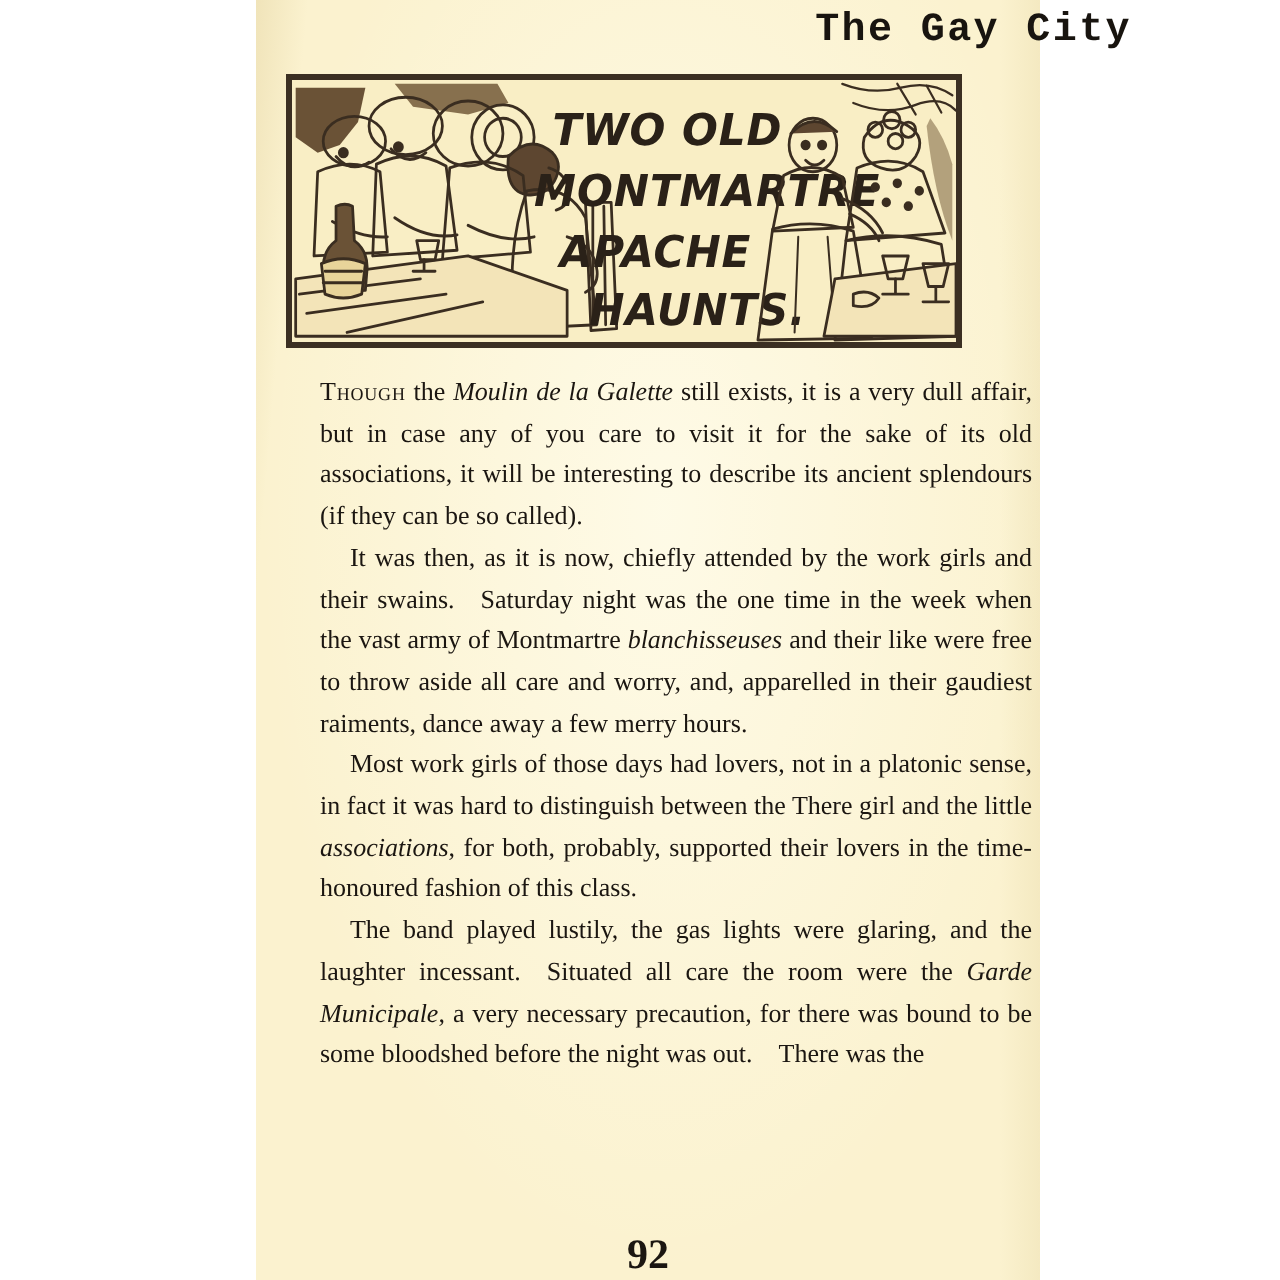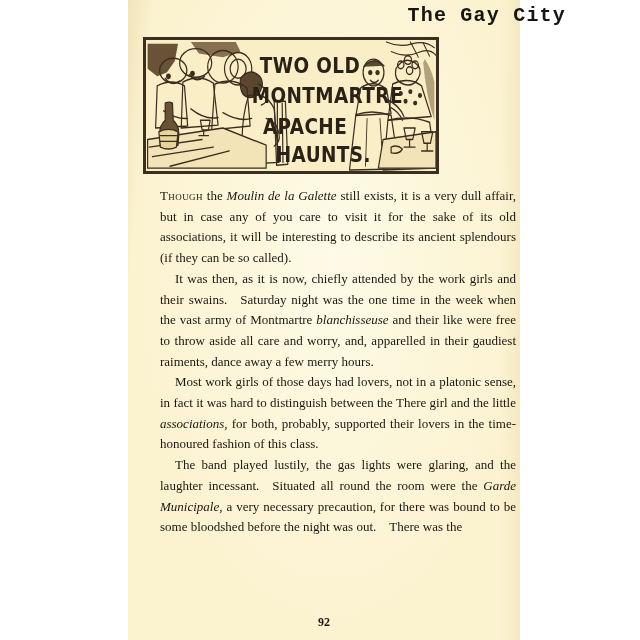--- a/index.html
+++ b/index.html
@@ -46,26 +46,27 @@
     font-size: 20px;
     letter-spacing: 1.2px;
     color: #18140f;
     margin-left: 46px;
   }
   
   #illustration {
     position: absolute;
     left: 15px;
     top: 37px;
-    width: 296px;
+    width: 338px;
     height: 137px;
     border: 3px solid #3b2f22;
     background: #f9eec5;
     box-sizing: border-box;
     overflow: hidden;
+    font-style: italic;
   }
   #illus-svg { display: block; width: 100%; height: 100%; }
 
   .hand-letter {
     font-family: "DejaVu Sans", sans-serif;
     font-weight: bold;
     fill: #2a2118;
     letter-spacing: 0.5px;
   }
 
@@ -94,21 +95,21 @@
   .ital { font-style: italic; }
 
   
   #folio {
     position: absolute;
     left: 0;
     top: 615px;
     width: 392px;
     text-align: center;
     font-family: "Liberation Serif", serif;
-    font-size: 12px;
+    font-size: 21px;
     font-weight: bold;
     color: #1b1611;
   }
 </style>
 </head>
 <body>
 
 <div id="scan">
   <div id="page">
 
@@ -209,21 +210,21 @@
           <path d="M329 104 l0 8 M322 112 l14 0"></path>
           <path d="M344 96 l14 0 l-3 12 l-8 0 Z"></path>
           <path d="M351 108 l0 8 M344 116 l14 0"></path>
           <path d="M306 112 q8 -3 14 2 q-4 6 -14 4 Z"></path>
         </g>
       </svg>
     </div>
 
     <div id="body-text">
         <p class="first"><span class="smallcap">Though</span><span> the </span><span class="ital">Moulin de la Galette</span><span> still exists, it is a very dull affair, but in case any of you care to visit it for the sake of its old associations, it will be interesting to describe its ancient splendours (if they can be so called).</span></p>
-        <p><span>It was then, as it is now, chiefly attended by the work girls and their swains. Saturday night was the one time in the week when the vast army of Montmartre </span><span class="ital">blanchisseuse</span><span> and their like were free to throw aside all care and worry, and, apparelled in their gaudiest raiments, dance away a few merry hours.</span></p>
+        <p><span>It was then, as it is now, chiefly attended by the work girls and their swains. Saturday night was the one time in the week when the vast army of Montmartre </span><span class="ital">blanchisseuses</span><span> and their like were free to throw aside all care and worry, and, apparelled in their gaudiest raiments, dance away a few merry hours.</span></p>
         <p><span>Most work girls of those days had lovers, not in a platonic sense, in fact it was hard to distinguish between the There girl and the little </span><span class="ital">associations</span><span>, for both, probably, supported their lovers in the time-honoured fashion of this class.</span></p>
-        <p><span>The band played lustily, the gas lights were glaring, and the laughter incessant. Situated all round the room were the </span><span class="ital">Garde Municipale</span><span>, a very necessary precaution, for there was bound to be some bloodshed before the night was out. There was the</span></p>
+        <p><span>The band played lustily, the gas lights were glaring, and the laughter incessant. Situated all care the room were the </span><span class="ital">Garde Municipale</span><span>, a very necessary precaution, for there was bound to be some bloodshed before the night was out. There was the</span></p>
       </div>
 
     <div id="folio">92</div>
 
   </div>
 </div>
 
 </body></html>

